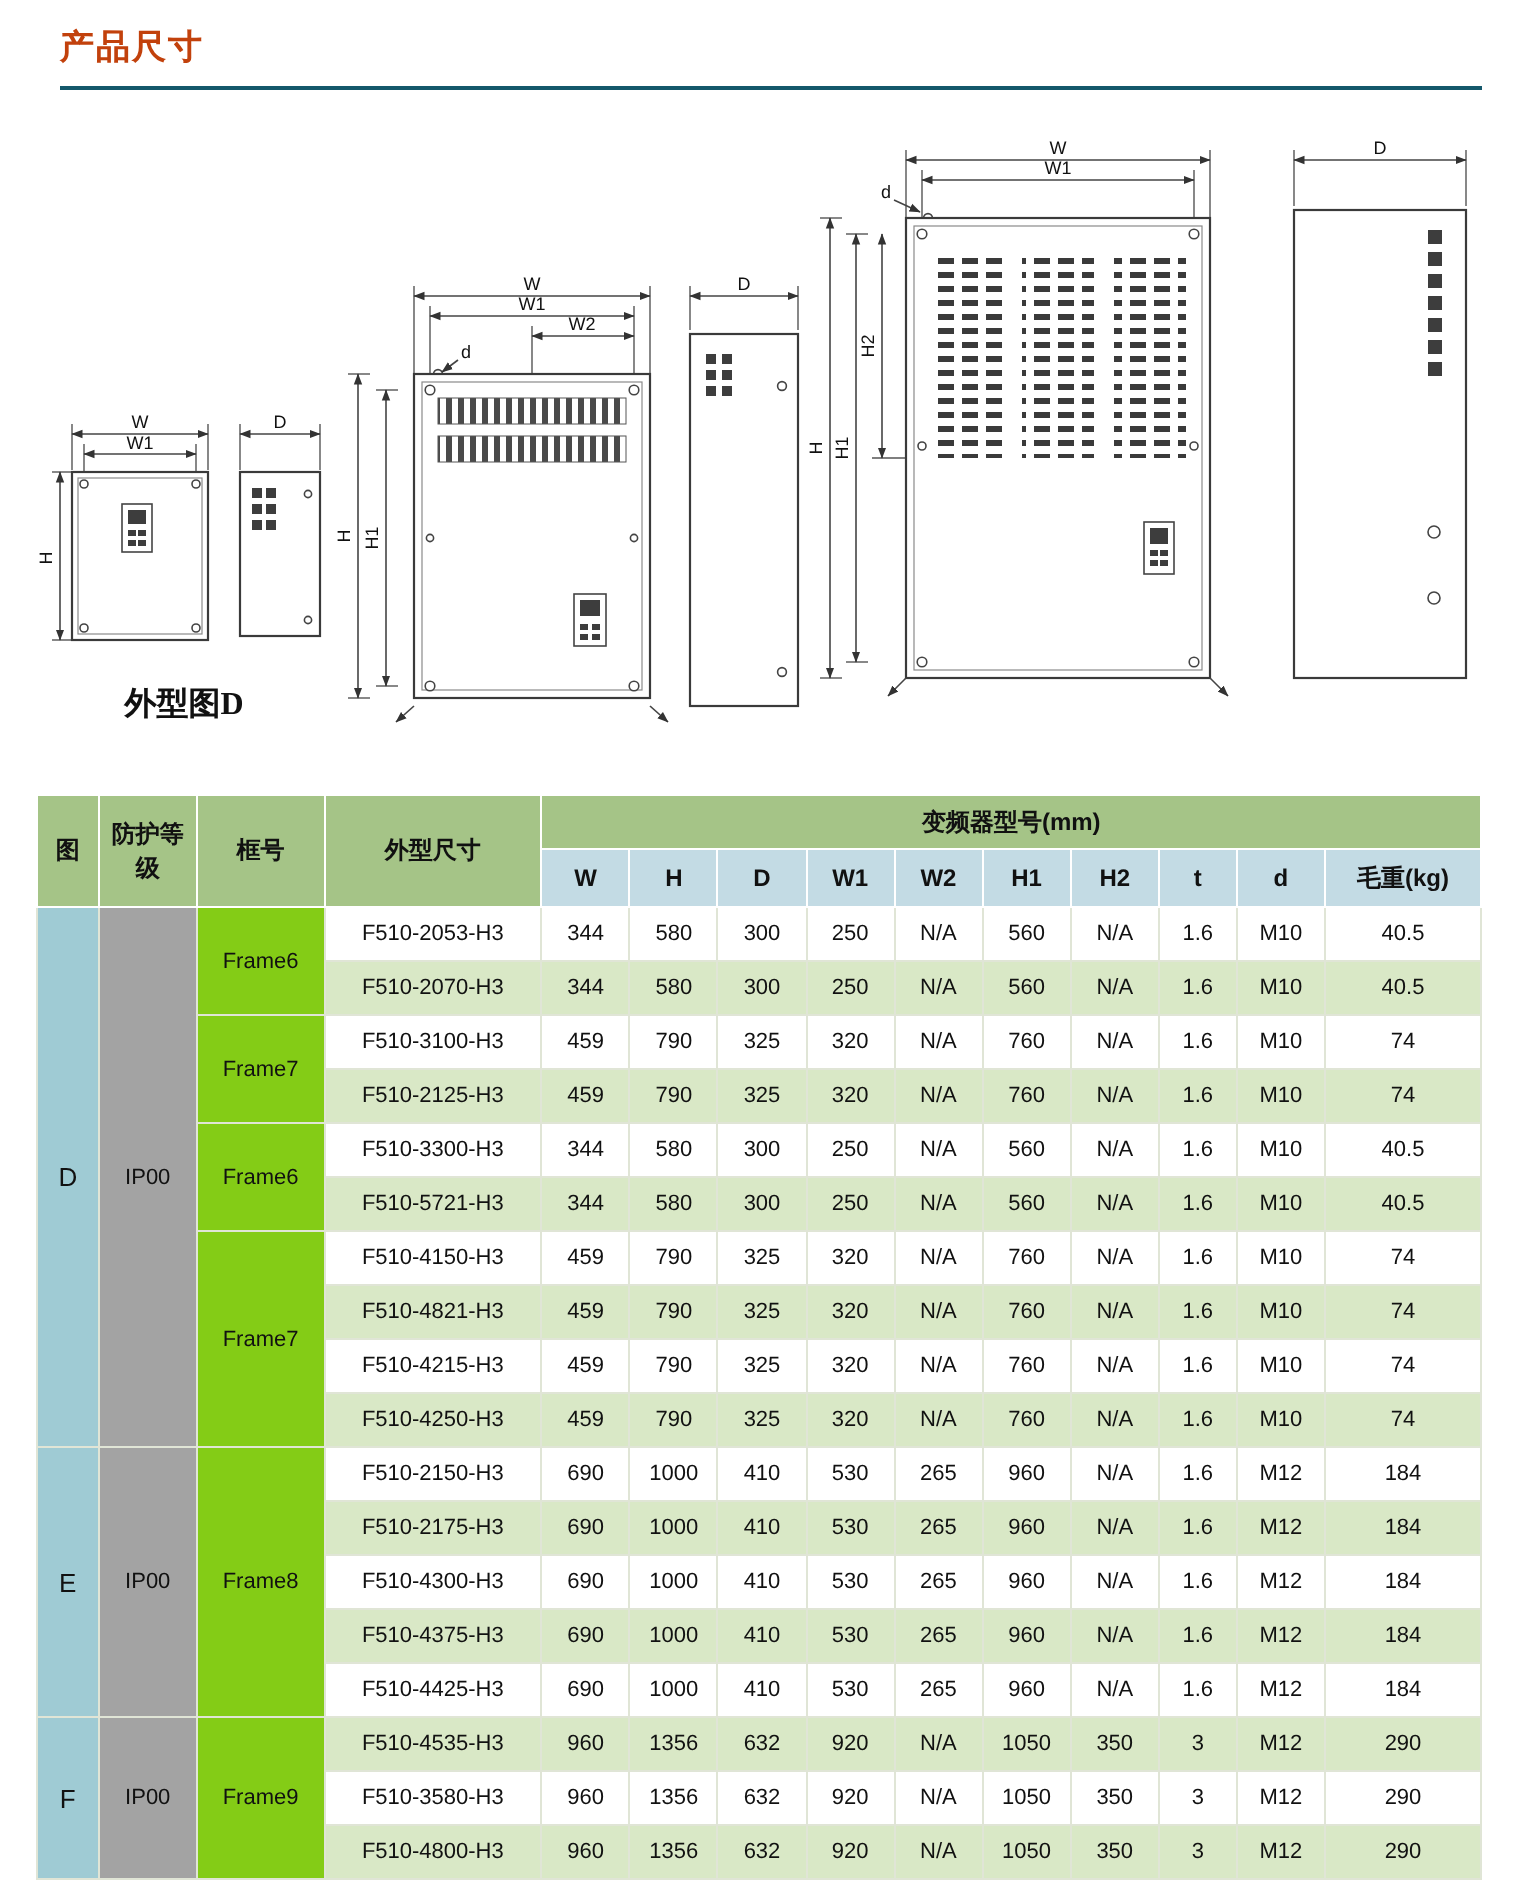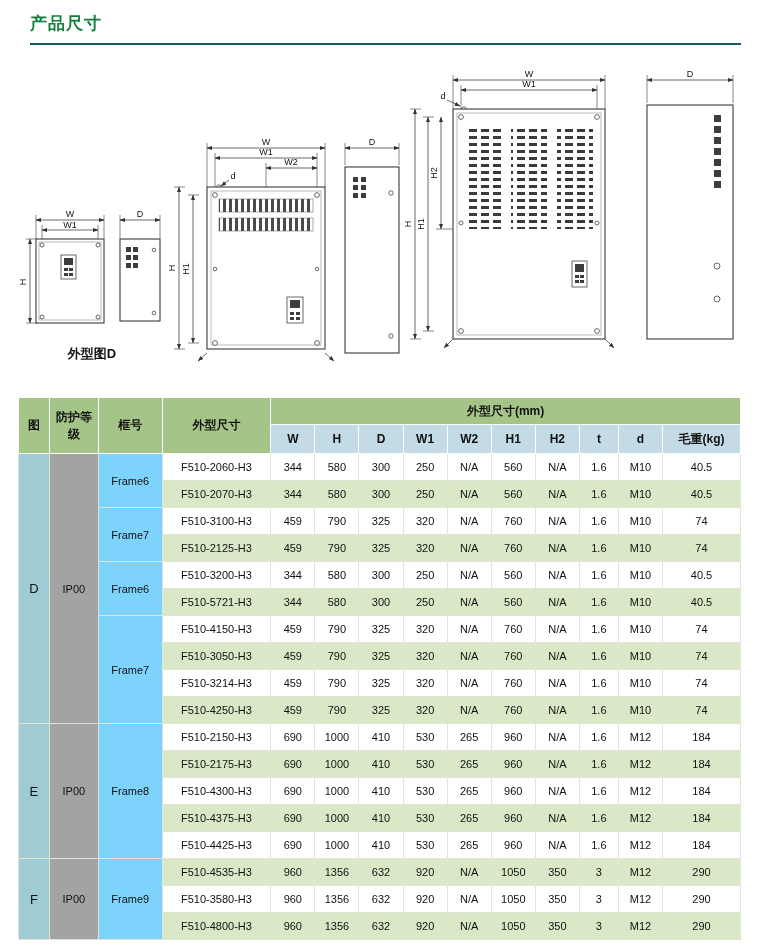--- a/index.html
+++ b/index.html
@@ -6,31 +6,31 @@
   body {
     width:759px; height:947px; overflow:hidden;
     font-family:"Liberation Sans","DejaVu Sans",sans-serif;
     color:#111;
   }
   .page { padding:12px 18px 0 18px; }
 
   
   .page-header h1 {
     font-size:17px; font-weight:bold; letter-spacing:1px;
-    margin:0 0 0 12px; color:#15803d;
+    margin:0 0 0 12px; color:#c2410c;
   }
   .title-rule { height:2px; background:#14586b; margin:8px 0 0 12px; }
 
   
   .drawings {
     display:flex; justify-content:space-between; align-items:flex-end;
     margin-top:26px; padding:0 4px;
   }
   .drawing { margin:0; text-align:center; }
-  .drawing figcaption { font-size:13px; font-weight:bold; margin-top:10px; color:#111; }
+  .drawing figcaption { font-size:16px; font-weight:bold; margin-top:10px; color:#111;font-family:Liberation Serif, serif; }
   .drawing svg { overflow:visible; display:block; }
   .ol   { fill:#ffffff; stroke:#3a3a3a; stroke-width:1.1; }
   .in   { fill:none; stroke:#8a8a8a; stroke-width:0.6; }
   .ext  { stroke:#555; stroke-width:0.7; }
   .dim  { stroke:#444; stroke-width:0.8; }
   .dimtxt { font-size:9px; fill:#111; }
   .hole { fill:#ffffff; stroke:#444; stroke-width:0.8; }
   .dk   { fill:#3d3d3d; }
 
   
@@ -41,21 +41,21 @@
     overflow:hidden;
   }
   .dim-table thead th { border-color:#ffffff; font-weight:bold; }
   .dim-table thead tr.hd-row1 th { height:26px; font-size:12px; }
   .dim-table thead tr.hd-row2 th { height:28px; font-size:12px; }
   .h-green { background:#a5c487; }
   .h-blue  { background:#c3dbe4; }
   .dim-table tbody td { height:26px; }
   .figure-cell { background:#9fcbd4; font-size:13px; border-color:#ffffff; }
   .protection-cell { background:#a3a3a3; }
-  .frame-cell { background:#7dd3fc; }
+  .frame-cell { background:#84cc16; }
   tr.stripe-base .model-cell, tr.stripe-base .value-cell { background:#ffffff; }
   tr.stripe-alt  .model-cell, tr.stripe-alt  .value-cell { background:#d9e8c6; }
 </style>
 </head>
 <body>
 
 <div class="page">
 
   <div class="page-header">
     <h1>产品尺寸</h1>
@@ -282,41 +282,41 @@
           <col style="width:38px">
         <col style="width:43px">
           <col style="width:76px">
       </colgroup>
       <thead>
         <tr class="hd-row1">
           <th class="h-green" rowspan="2">图</th>
           <th class="h-green" rowspan="2">防护等级</th>
           <th class="h-green" rowspan="2">框号</th>
           <th class="h-green" rowspan="2">外型尺寸</th>
-          <th class="h-green" colspan="10">外型尺寸(mm)</th>
+          <th class="h-green" colspan="10">变频器型号(mm)</th>
         </tr>
         <tr class="hd-row2">
           <th class="h-blue">W</th>
           <th class="h-blue">H</th>
           <th class="h-blue">D</th>
           <th class="h-blue">W1</th>
           <th class="h-blue">W2</th>
           <th class="h-blue">H1</th>
           <th class="h-blue">H2</th>
           <th class="h-blue">t</th>
           <th class="h-blue">d</th>
           <th class="h-blue">毛重(kg)</th>
         </tr>
       </thead>
       <tbody>
           <tr class="stripe-base">
             <td class="figure-cell" rowspan="10">D</td>
             <td class="protection-cell" rowspan="10">IP00</td>
             <td class="frame-cell" rowspan="2">Frame6</td>
-            <td class="model-cell">F510-2060-H3</td>
+            <td class="model-cell">F510-2053-H3</td>
             <td class="value-cell">344</td>
             <td class="value-cell">580</td>
             <td class="value-cell">300</td>
             <td class="value-cell">250</td>
             <td class="value-cell">N/A</td>
             <td class="value-cell">560</td>
             <td class="value-cell">N/A</td>
             <td class="value-cell">1.6</td>
             <td class="value-cell">M10</td>
             <td class="value-cell">40.5</td>
@@ -356,21 +356,21 @@
             <td class="value-cell">320</td>
             <td class="value-cell">N/A</td>
             <td class="value-cell">760</td>
             <td class="value-cell">N/A</td>
             <td class="value-cell">1.6</td>
             <td class="value-cell">M10</td>
             <td class="value-cell">74</td>
           </tr>
           <tr class="stripe-base">
             <td class="frame-cell" rowspan="2">Frame6</td>
-            <td class="model-cell">F510-3200-H3</td>
+            <td class="model-cell">F510-3300-H3</td>
             <td class="value-cell">344</td>
             <td class="value-cell">580</td>
             <td class="value-cell">300</td>
             <td class="value-cell">250</td>
             <td class="value-cell">N/A</td>
             <td class="value-cell">560</td>
             <td class="value-cell">N/A</td>
             <td class="value-cell">1.6</td>
             <td class="value-cell">M10</td>
             <td class="value-cell">40.5</td>
@@ -396,34 +396,34 @@
             <td class="value-cell">325</td>
             <td class="value-cell">320</td>
             <td class="value-cell">N/A</td>
             <td class="value-cell">760</td>
             <td class="value-cell">N/A</td>
             <td class="value-cell">1.6</td>
             <td class="value-cell">M10</td>
             <td class="value-cell">74</td>
           </tr>
           <tr class="stripe-alt">
-            <td class="model-cell">F510-3050-H3</td>
+            <td class="model-cell">F510-4821-H3</td>
             <td class="value-cell">459</td>
             <td class="value-cell">790</td>
             <td class="value-cell">325</td>
             <td class="value-cell">320</td>
             <td class="value-cell">N/A</td>
             <td class="value-cell">760</td>
             <td class="value-cell">N/A</td>
             <td class="value-cell">1.6</td>
             <td class="value-cell">M10</td>
             <td class="value-cell">74</td>
           </tr>
           <tr class="stripe-base">
-            <td class="model-cell">F510-3214-H3</td>
+            <td class="model-cell">F510-4215-H3</td>
             <td class="value-cell">459</td>
             <td class="value-cell">790</td>
             <td class="value-cell">325</td>
             <td class="value-cell">320</td>
             <td class="value-cell">N/A</td>
             <td class="value-cell">760</td>
             <td class="value-cell">N/A</td>
             <td class="value-cell">1.6</td>
             <td class="value-cell">M10</td>
             <td class="value-cell">74</td>

